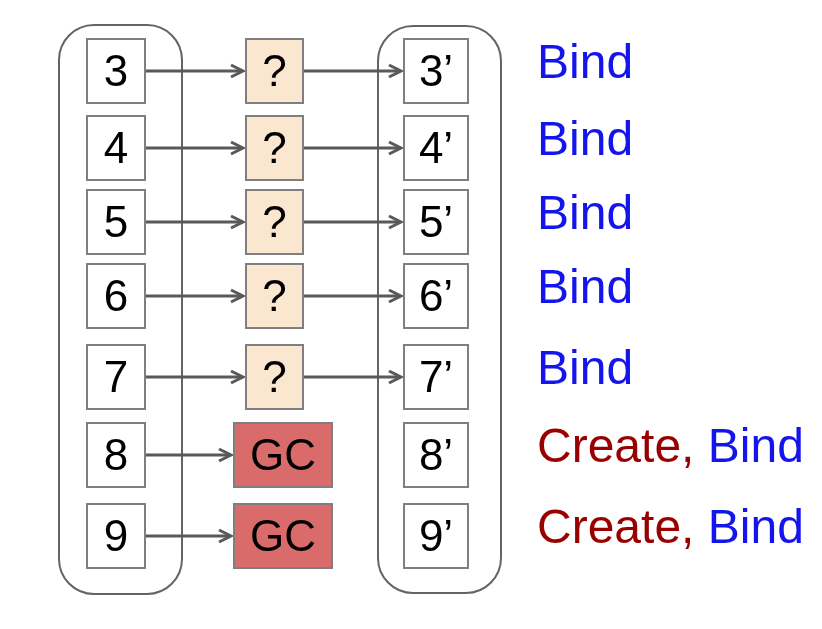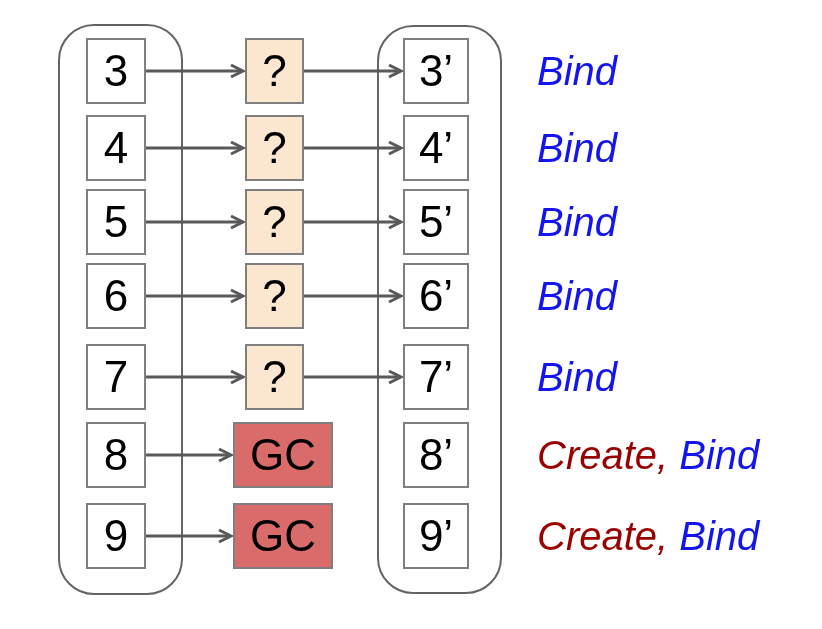--- a/index.html
+++ b/index.html
@@ -35,26 +35,25 @@
     line-height: 1;
     color: #000000;
   }
   .arrow-svg {
     position: absolute;
     overflow: visible;
   }
   .action-label {
     position: absolute;
     display: flex;
-    align-items: center;
+    align-items: flex-start;
     height: 66px;
-    font-size: 40px;
+    font-size: 48px;
     line-height: 1;
     white-space: pre;
-    font-style: italic;
   }
 </style>
 </head>
 <body>
 
 <div class="canvas">
   <div class="container left"></div>
   <div class="container right"></div>
   <div id="rows">
       <div class="box" style="left: 86px; top: 38px; width: 60px; height: 66px;">3</div>

